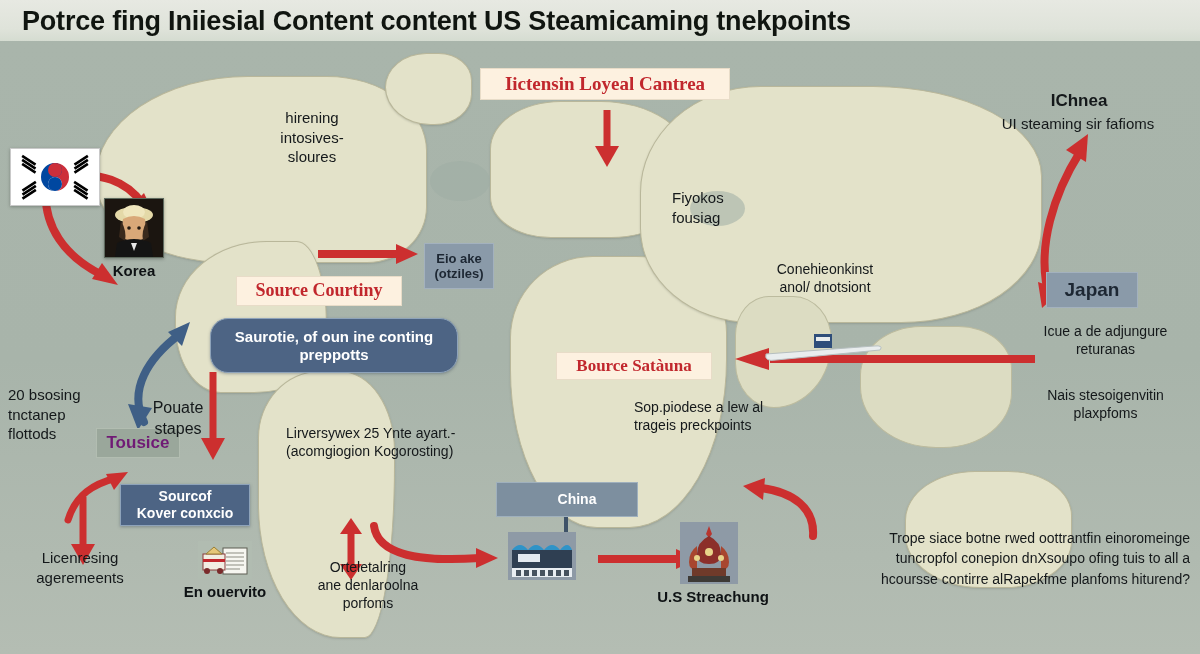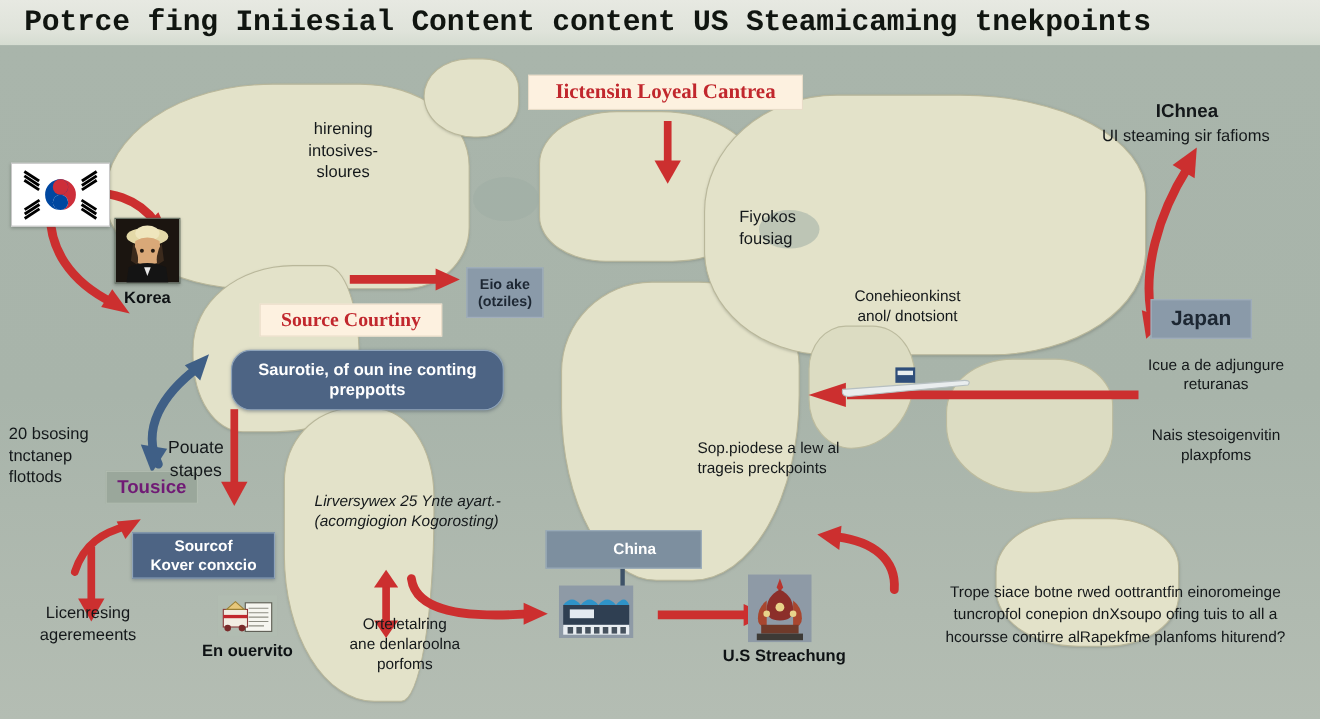--- a/index.html
+++ b/index.html
@@ -9,21 +9,21 @@
     background:#aab6ac;
   }
   #stage{position:relative;width:1200px;height:654px;overflow:hidden;
     background:linear-gradient(180deg,#d9dfd4 0%,#d4dbd0 4.5%,#a9b5ab 5.2%,#a8b4aa 55%,#b4bdb3 100%);}
 
   
   #header-band{position:absolute;left:0;top:0;width:1200px;height:41px;
     background:linear-gradient(180deg,#e7e9e2 0%,#dfe3da 70%,#d5dcd1 100%);}
   #page-title{position:absolute;left:22px;top:2px;width:1160px;height:38px;
     font-size:27px;font-weight:bold;color:#101510;letter-spacing:-.2px;
-    font-family:Liberation Mono, monospace;white-space:nowrap;line-height:38px;}
+    font-family:Liberation Sans, sans-serif;white-space:nowrap;line-height:38px;}
 
   
   #map-layer{position:absolute;left:0;top:41px;width:1200px;height:613px;}
   .land{position:absolute;background:#e3e2c9;border:1px solid #b9b79a;
     box-shadow:0 1px 2px rgba(90,95,85,.25);}
   .landsoft{position:absolute;background:#dcdcc2;border:1px solid #bcbb9e;}
   .sea{position:absolute;background:#9fada4;opacity:.55;}
 
   
   .box{position:absolute;display:flex;align-items:center;justify-content:center;
@@ -35,21 +35,21 @@
   .box-slate{background:#7d8f9f;color:#ffffff;font-weight:bold;
     border:1px solid #9fb0bd;}
   .box-grey{background:#9aa79b;color:#701a75;font-weight:bold;
     border:1px solid #b2bdb1;}
   .box-steel{background:#8a9aa9;color:#1d2733;font-weight:bold;
     border:1px solid #a3b1be;}
 
   
   .txt{position:absolute;color:#14181a;font-size:14px;line-height:1.3;
     text-align:center;}
-  .txt-ital{font-style:italic;margin-top:22px;}
+  .txt-ital{}
 
   
   .arrow{position:absolute;}
   .arrow svg{display:block;overflow:visible;}
 
   
   .thumb{position:absolute;border:1px solid #5e6a5e;box-shadow:0 1px 3px rgba(40,45,40,.4);
     overflow:hidden;}
   .thumb svg{display:block;}
   .thumb-cap{position:absolute;font-size:15px;font-weight:bold;color:#0e1214;
@@ -303,20 +303,21 @@
 
   <div class="box box-cream" style="left:480px;top:68px;width:250px;height:32px;font-size:19px;">Iictensin Loyeal Cantrea</div>
 
   <div class="box box-cream" style="left:236px;top:276px;width:166px;height:30px;font-size:18px;">Source Courtiny</div>
 
   <div class="box box-blue" style="left:210px;top:318px;width:248px;height:55px;font-size:15px;white-space:pre-line;padding:0 8px;border-radius:18px;">Saurotie, of oun ine conting preppotts</div>
 
   <div class="box box-steel" style="left:424px;top:243px;width:70px;height:46px;font-size:13px;white-space:pre-line;">Eio ake
 (otziles)</div>
 
+  <div class="box box-cream" style="left:556px;top:352px;width:156px;height:28px;font-size:17px;">Bource Satàuna</div>
 
   <div class="box box-steel" style="left:1046px;top:272px;width:92px;height:36px;font-size:19px;">Japan</div>
 
   <div class="box box-slate" style="left:496px;top:482px;width:142px;height:35px;font-size:14px;padding-left:20px;">China</div>
 
   <div class="box box-grey" style="left:96px;top:428px;width:84px;height:30px;font-size:17px;">Tousice</div>
 
   <div class="box box-blue" style="left:120px;top:484px;width:130px;height:42px;font-size:14px;white-space:pre-line;">Sourcof
 Kover conxcio</div>
 
@@ -354,15 +355,15 @@
 (acomgiogion Kogorosting)</div>
 
   <div class="txt" style="left:10px;top:548px;width:140px;white-space:pre-line;font-size:15px;">Licenresing
 ageremeents</div>
 
   <div class="txt" style="left:298px;top:558px;width:140px;white-space:pre-line;font-size:14px;">Orteletalring
 ane denlaroolna
 porfoms</div>
 
 
-  <div class="txt" style="left:838px;top:528px;width:352px;font-size:14px;line-height:1.45;text-align:center;">Trope siace botne rwed oottrantfin einoromeinge tuncropfol conepion dnXsoupo ofing tuis to all a hcoursse contirre alRapekfme planfoms hiturend?</div>
+  <div class="txt" style="left:838px;top:528px;width:352px;font-size:14px;line-height:1.45;text-align:right;">Trope siace botne rwed oottrantfin einoromeinge tuncropfol conepion dnXsoupo ofing tuis to all a hcoursse contirre alRapekfme planfoms hiturend?</div>
 
 </div>
 
 </body></html>

